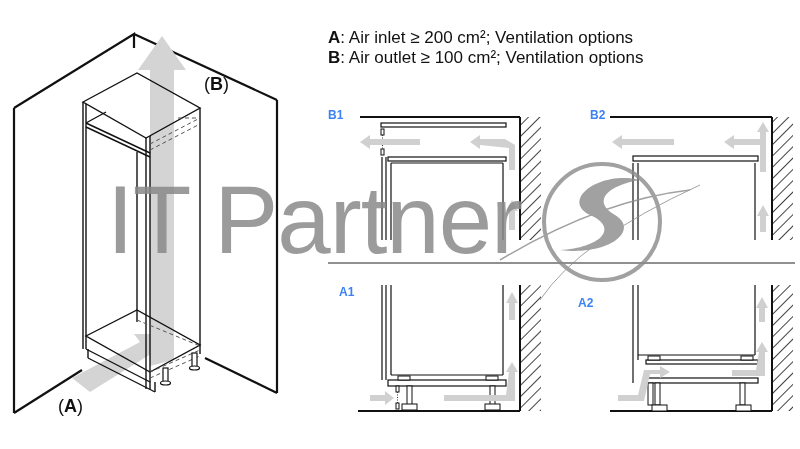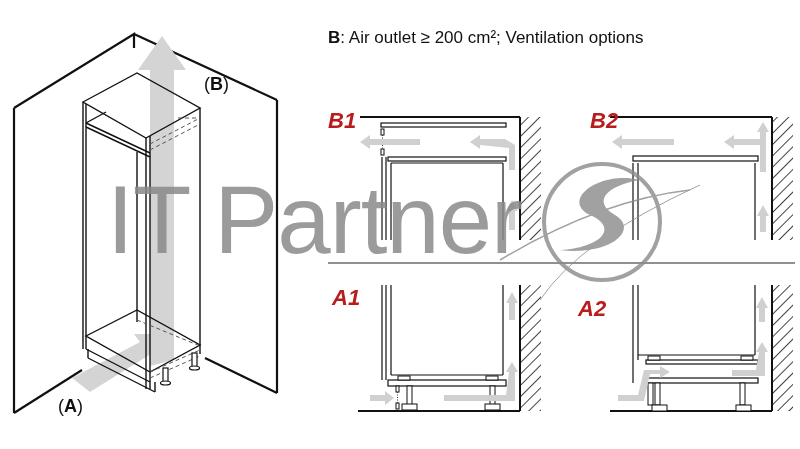--- a/index.html
+++ b/index.html
@@ -1,21 +1,21 @@
 <!DOCTYPE html>
 <html><head>
 <meta charset="utf-8">
 <style>
   html, body { margin: 0; padding: 0; background: #ffffff; }
   body { width: 800px; height: 449px; position: relative; overflow: hidden;
          font-family: "Liberation Sans", sans-serif; }
   .legend { position: absolute; left: 328px; top: 28px; font-size: 17px; color: #111; line-height: 20px; }
   .legend .row { white-space: nowrap; }
   .legend b { font-weight: bold; }
-  .panel-label { position: absolute; font-weight: bold; font-size: 22px; color: #b91c1c; font-style: italic; }
+  .panel-label { position: absolute; font-weight: bold; font-size: 12px; color: #3b82f6; }
   .iso-label { position: absolute; font-size: 18px; color: #111; }
   .iso-label b { font-weight: bold; }
   svg { position: absolute; left: 0; top: 0; }
   .watermark-text { position: absolute; left: 107px; top: 172px; font-size: 96px; color: #8a8a8a;
                     opacity: 0.85; letter-spacing: -1px; font-weight: normal; line-height: 1; pointer-events: none; text-align: right; }
 </style>
 </head>
 <body>
 
 <svg width="800" height="449" viewBox="0 0 800 449">
@@ -170,27 +170,30 @@
     <path d="M 640,180 C 600,170 560,200 590,215 C 620,228 600,248 560,250 C 610,256 640,230 615,215 C 590,200 610,185 640,180 Z" fill="#8a8a8a"></path>
     <path d="M 500,260 Q 600,200 690,190" fill="none" stroke="#8a8a8a" stroke-width="1.5"></path>
     <path d="M 540,300 Q 580,240 700,185" fill="none" stroke="#8a8a8a" stroke-width="1"></path>
   </g>
 </svg>
 
 <div class="watermark-text">IT Partner</div>
 
 <div class="legend">
   <div class="row">
-    <b>B</b><span>: Air outlet ≥ 200 cm²; Ventilation options</span>
+    <b>A</b><span>: Air inlet ≥ 200 cm²; Ventilation options</span>
+  </div>
+  <div class="row">
+    <b>B</b><span>: Air outlet ≥ 100 cm²; Ventilation options</span>
   </div>
 </div>
 
 <div class="iso-label" style="left:204px; top:74px;">
   <span>(</span><b>B</b><span>)</span>
 </div>
 <div class="iso-label" style="left:58px; top:396px;">
   <span>(</span><b>A</b><span>)</span>
 </div>
 
 <div class="panel-label" style="left:328px; top:108px;">B1</div>
 <div class="panel-label" style="left:590px; top:108px;">B2</div>
-<div class="panel-label" style="left:332px; top:285px;">A1</div>
+<div class="panel-label" style="left:339px; top:285px;">A1</div>
 <div class="panel-label" style="left:578px; top:296px;">A2</div>
 
 </body></html>

